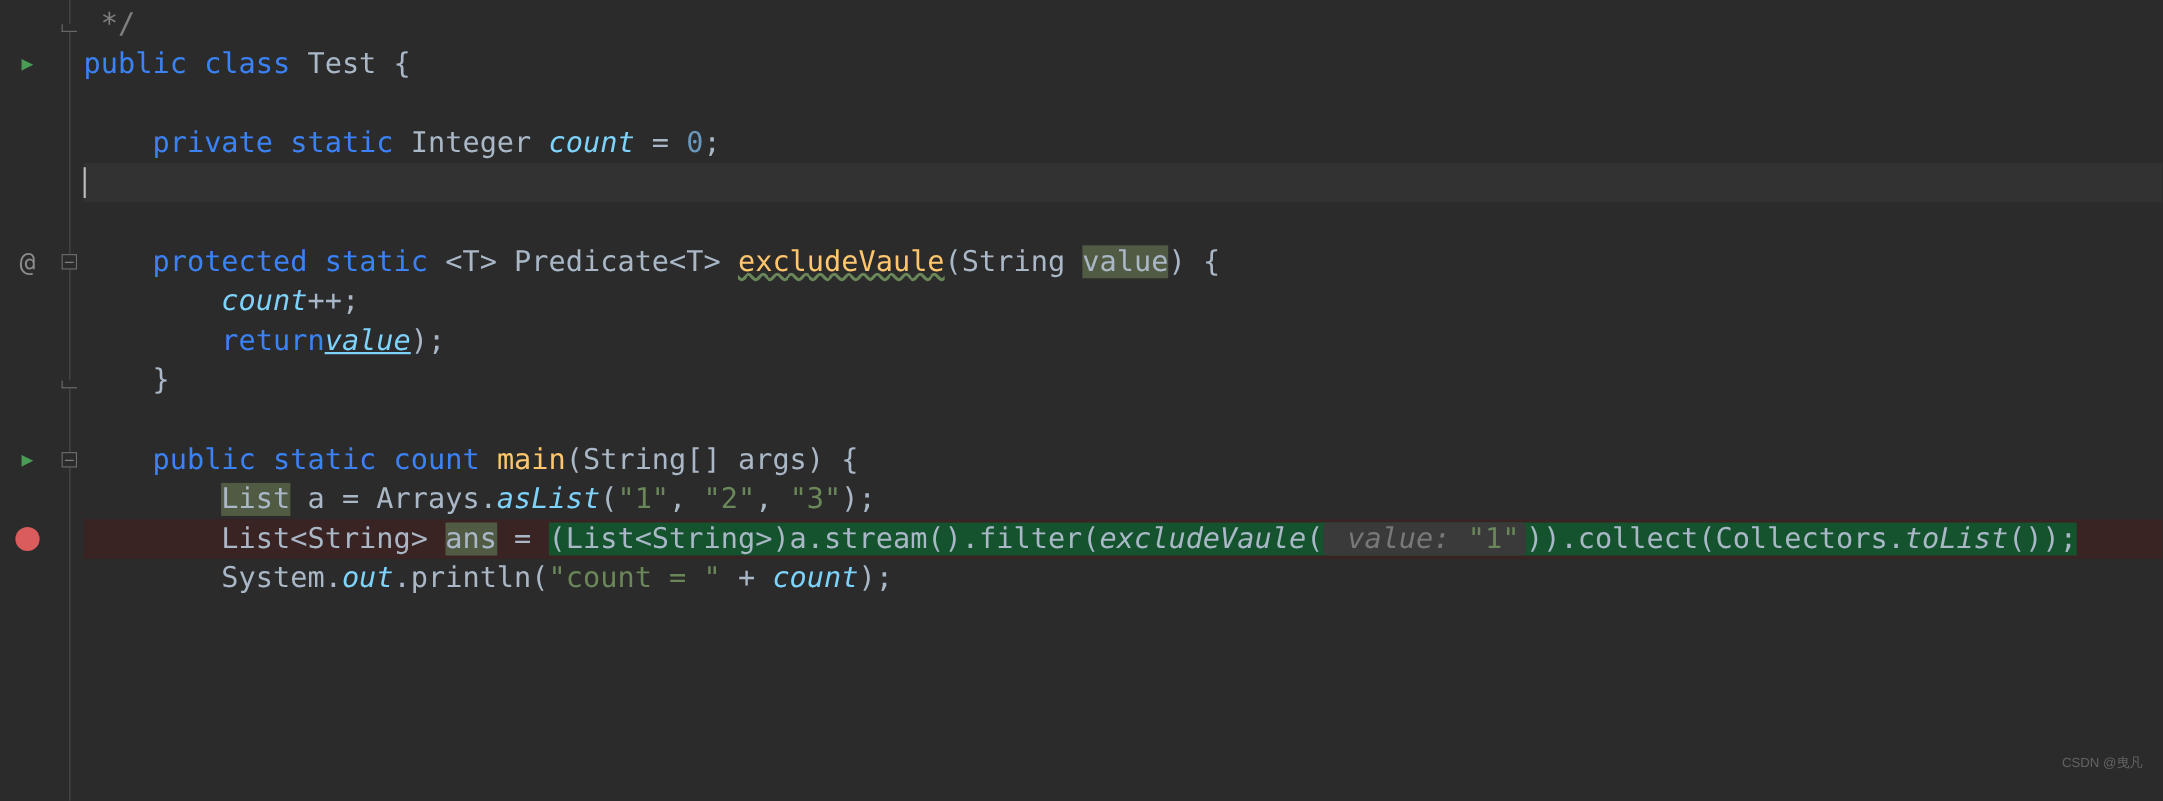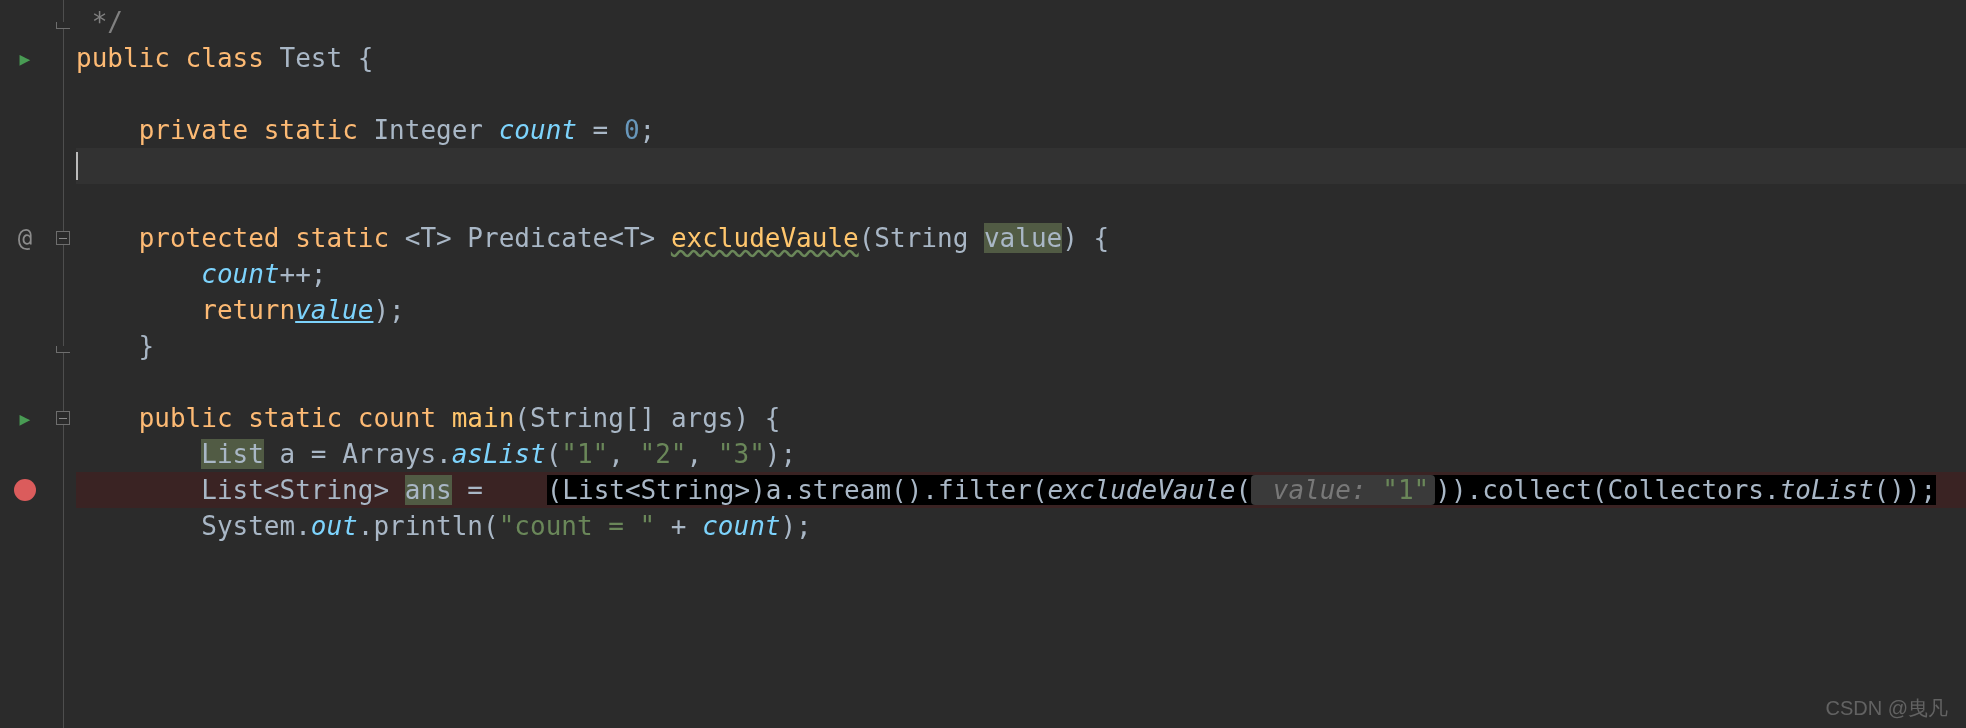--- a/index.html
+++ b/index.html
@@ -13,35 +13,35 @@
   .gline { height:36px; display:flex; align-items:center; justify-content:center; }
   .fline { height:36px; display:flex; align-items:center; justify-content:center; position:relative; z-index:1; }
   .run-icon { color:#499c54; font-size:18px; }
   .at-icon { color:#8c8c8c; font-size:24px; }
   .bp-icon { width:22px; height:22px; background:#db5c5c; border-radius:50%; }
   .fold-toggle { width:14px; height:14px; background:#2b2b2b; border:1px solid #6e6e6e; position:relative; }
   .fold-toggle.minus::after { content:""; position:absolute; left:2px; right:2px; top:50%; height:1px; background:#8a8a8a; }
   .fold-end { width:14px; height:7px; border-left:1px solid #6e6e6e; border-bottom:1px solid #6e6e6e; background:#2b2b2b; margin-top:7px; }
   .cursor-line { background:#323232; }
   .bp-line { background:#3a2323; }
-  .kw { color:#fdba74; }
+  .kw { color:#3b82f6; }
   .type { color:#a9b7c6; }
   .fn { color:#ffc66d; }
   .num { color:#6897bb; }
   .str { color:#6a8759; }
   .com { color:#808080; }
   .field { color:#7dd3fc; font-style:italic; }
   .hint { color:#787878; font-style:italic; }
   .hintbox { background:#3a3a3a; border-radius:4px; padding:0 6px; }
   .hl { background:#515b44; }
-  .hl-line { background:#000000;margin-left:48px; }
+  .hl-line { background:#14532d; }
   .ul { text-decoration: underline; }
   .wavy { text-decoration: underline wavy #6a8759; text-decoration-skip-ink:none; }
   .caret { display:inline-block; width:2px; height:28px; background:#bbb; vertical-align:middle; }
-  .watermark { position:absolute; right:18px; bottom:6px; color:rgba(200,200,200,0.35); font-family:sans-serif; font-size:20px; }
+  .watermark { position:absolute; right:18px; bottom:26px; color:rgba(200,200,200,0.35); font-family:sans-serif; font-size:12px; }
 </style>
 </head>
 <body>
 
 <div class="editor">
   <div class="gutter">
     <div class="gline"></div>
     <div class="gline">
         <span class="run-icon">▶</span>
       </div>

